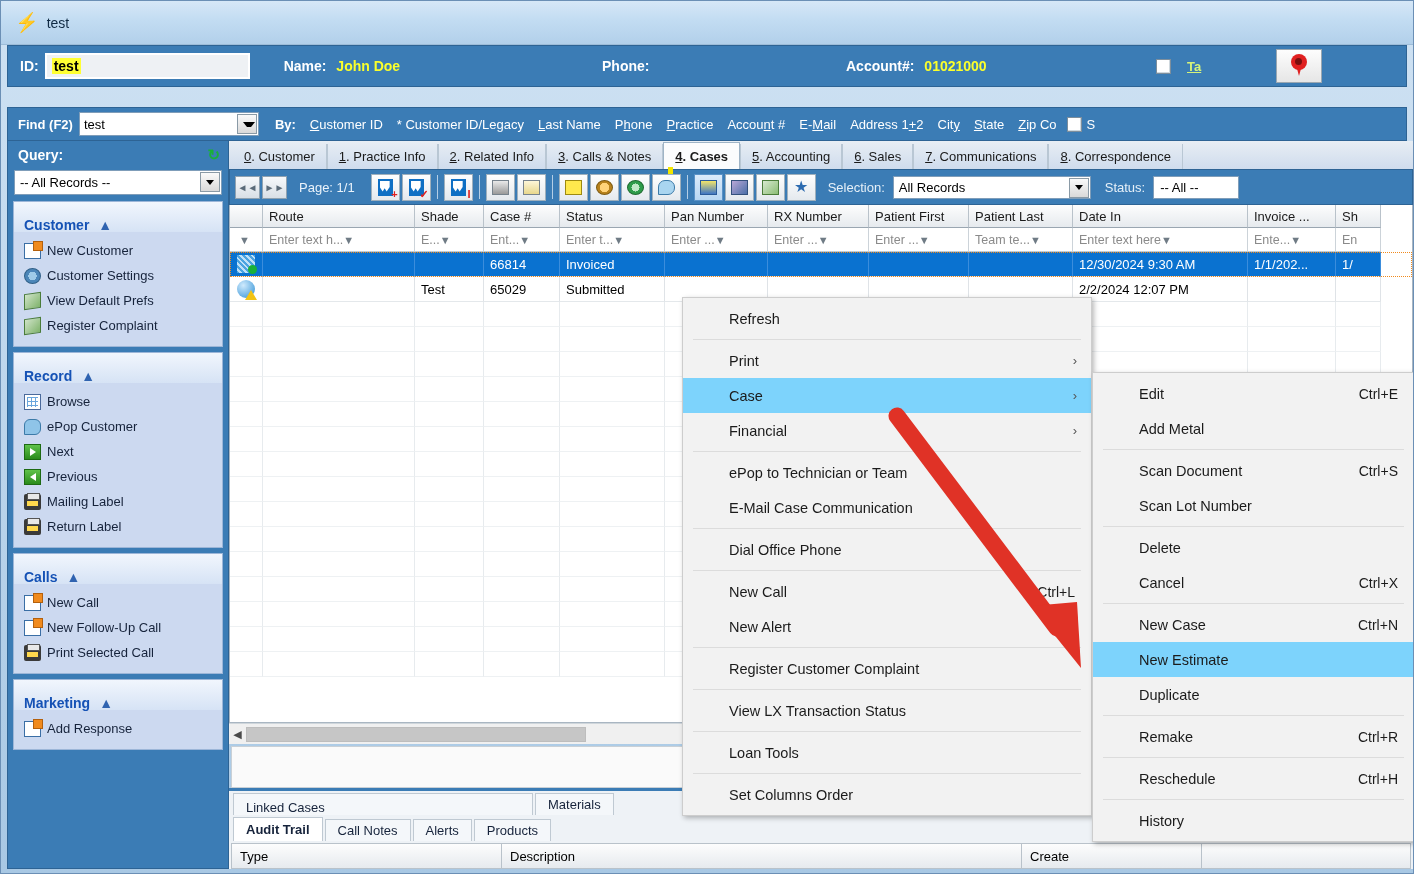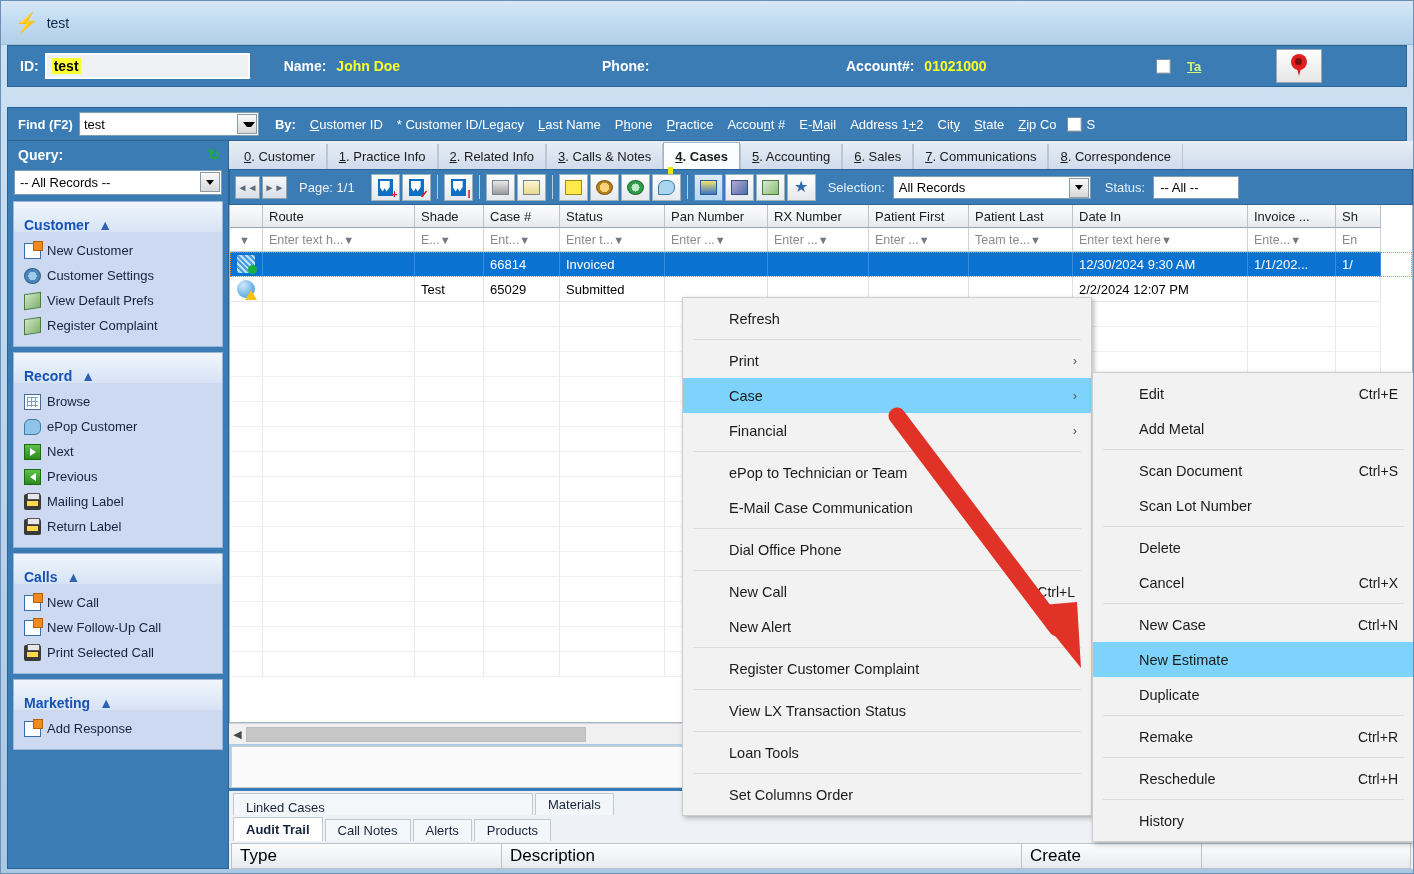--- a/index.html
+++ b/index.html
@@ -271,21 +271,21 @@
   .btabrow { display:flex; align-items:flex-end; height:24px; padding-left:4px; }
   .btab {
     height:22px; display:flex; align-items:center; padding:0 12px; font-size:13px;
     color:#16233b; border:1px solid #bfc9d2; border-bottom:none; background:#f4f7fa;
     margin-right:2px;
   }
   .btab.active { font-weight:bold; background:#fff; height:24px; }
   .btab.widelink { width:300px;align-items:flex-end; }
 
   .audhdr { display:flex; height:26px; background:linear-gradient(#fdfdfd,#e6eaee); border:1px solid #b9c2ca; margin:2px 2px 0 2px; }
-  .audhdr .c { display:flex; align-items:center; padding-left:8px; font-size:17px; border-right:1px solid #b9c2ca; }
+  .audhdr .c { display:flex; align-items:center; padding-left:8px; font-size:13px; border-right:1px solid #b9c2ca; }
 
   
   .ctxmenu {
     position:absolute; background:#f2f2f2; border:1px solid #cdcdcd;
     box-shadow:2px 2px 5px rgba(0,0,0,.28);
     font-size:14.5px; color:#1b1b1b; padding:3px 0;
   }
   .mi { height:35px; display:flex; align-items:center; padding:0 14px 0 46px; position:relative; white-space:nowrap; }
   .mi.hl { background:#7dd3fc; }
   .mi .acc { position:absolute; right:16px; font-size:14px; }

